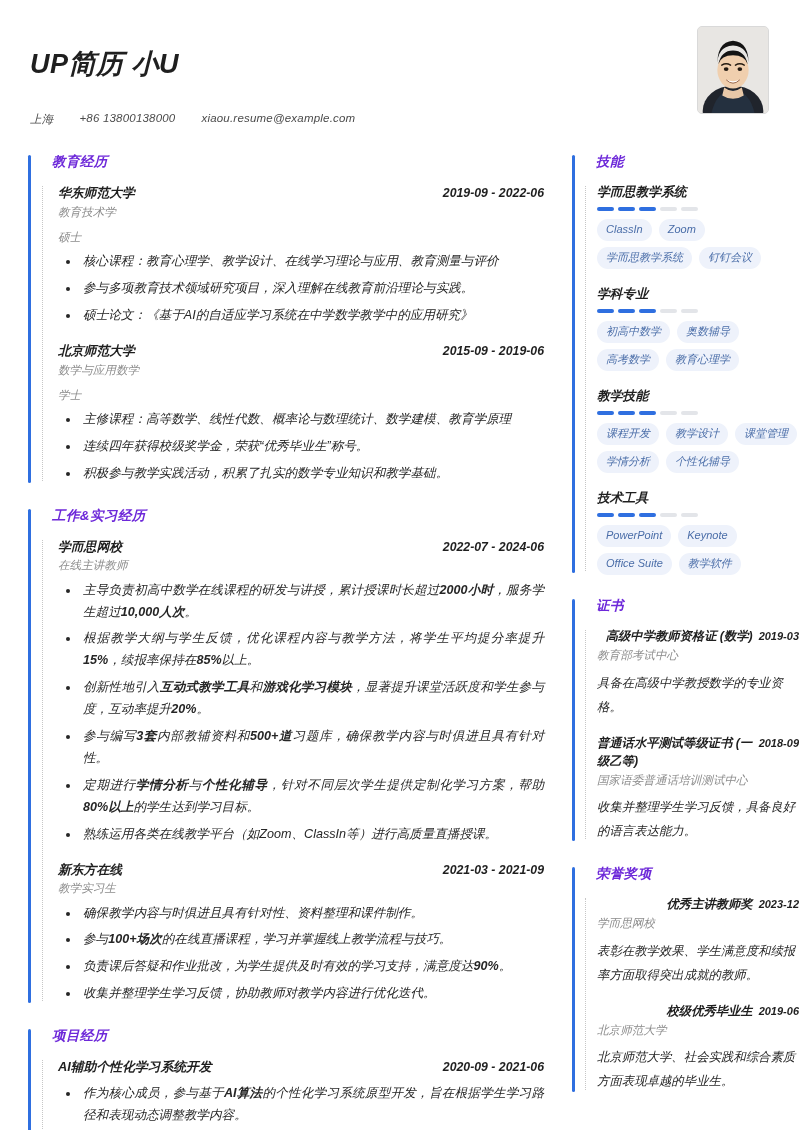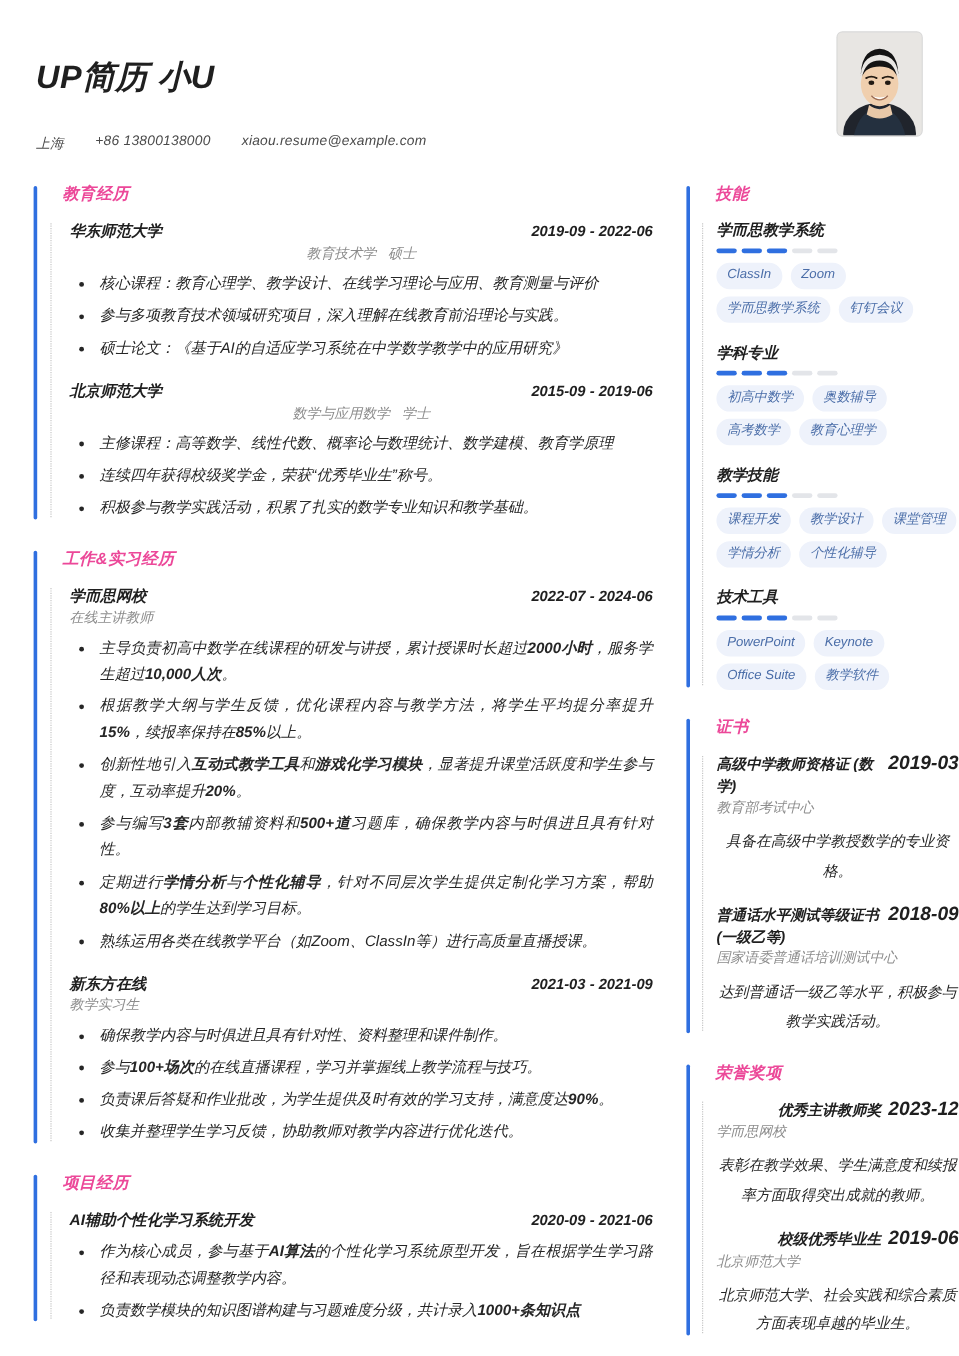--- a/index.html
+++ b/index.html
@@ -68,21 +68,21 @@
     content: "";
     position: absolute;
     left: 0; top: 2px; bottom: 2px;
     width: 3px;
     background: #2f6fe0;
     border-radius: 2px;
   }
   .section-title {
     font-size: 13.5px;
     font-weight: 700;
-    color: #ec4899;
+    color: #6d28d9;
     letter-spacing: .4px;
     margin-bottom: 13px;
     padding-left: 12px;
   }
   .entries { position: relative; padding-left: 18px; }
   .entries::before {
     content: "";
     position: absolute;
     left: 2px; top: 2px; bottom: 4px;
     border-left: 1px dotted #c6c6c6;
@@ -110,20 +110,21 @@
   .entry-sub {
     font-size: 11.6px;
     color: #8c8c8c;
     line-height: 1.5;
   }
   .entry-row2 {
     display: flex;
     justify-content: center;
     align-items: baseline;
     gap: 10px;
+    flex-direction: column;
   }
   .entry-deg {
     font-size: 11.6px;
     color: #8c8c8c;
     white-space: nowrap;
   }
   ul.bullets { list-style: none; margin-top: 6px; }
   ul.bullets li {
     position: relative;
     padding-left: 25px;
@@ -194,37 +195,36 @@
     align-items: baseline;
     gap: 6px;
   }
   .cert-name {
     font-size: 12.3px;
     font-weight: 700;
     color: #1f1f1f;
     line-height: 1.45;
   }
   .cert-date {
-    font-size: 16px;
+    font-size: 11px;
     font-weight: 700;
     color: #1f1f1f;
     white-space: nowrap;
     flex: 0 0 auto;
   }
   .cert-org {
     font-size: 11.6px;
     color: #8c8c8c;
     line-height: 1.5;
   }
   .cert-desc {
     margin-top: 7px;
     font-size: 12.4px;
     line-height: 1.95;
     color: #262626;
-    text-align: center;
   }
 </style>
 </head>
 <body>
 
 <div class="page">
 
   <div class="header">
     <div class="hdr-left">
       <div class="name">UP简历 小U</div>
@@ -428,21 +428,21 @@
               </div>
               <div class="cert-org">教育部考试中心</div>
               <div class="cert-desc">具备在高级中学教授数学的专业资格。</div>
             </div>
             <div class="cert">
               <div class="cert-head">
                 <div class="cert-name">普通话水平测试等级证书 (一级乙等)</div>
                 <div class="cert-date">2018-09</div>
               </div>
               <div class="cert-org">国家语委普通话培训测试中心</div>
-              <div class="cert-desc">达到普通话一级乙等水平，积极参与教学实践活动。</div>
+              <div class="cert-desc">收集并整理学生学习反馈，具备良好的语言表达能力。</div>
             </div>
           </div>
       </div>
 
       <div class="r-section">
         <div class="section-title">荣誉奖项</div>
         <div class="r-body" id="award-list">
             <div class="cert">
               <div class="cert-head">
                 <div class="cert-name">优秀主讲教师奖</div>

